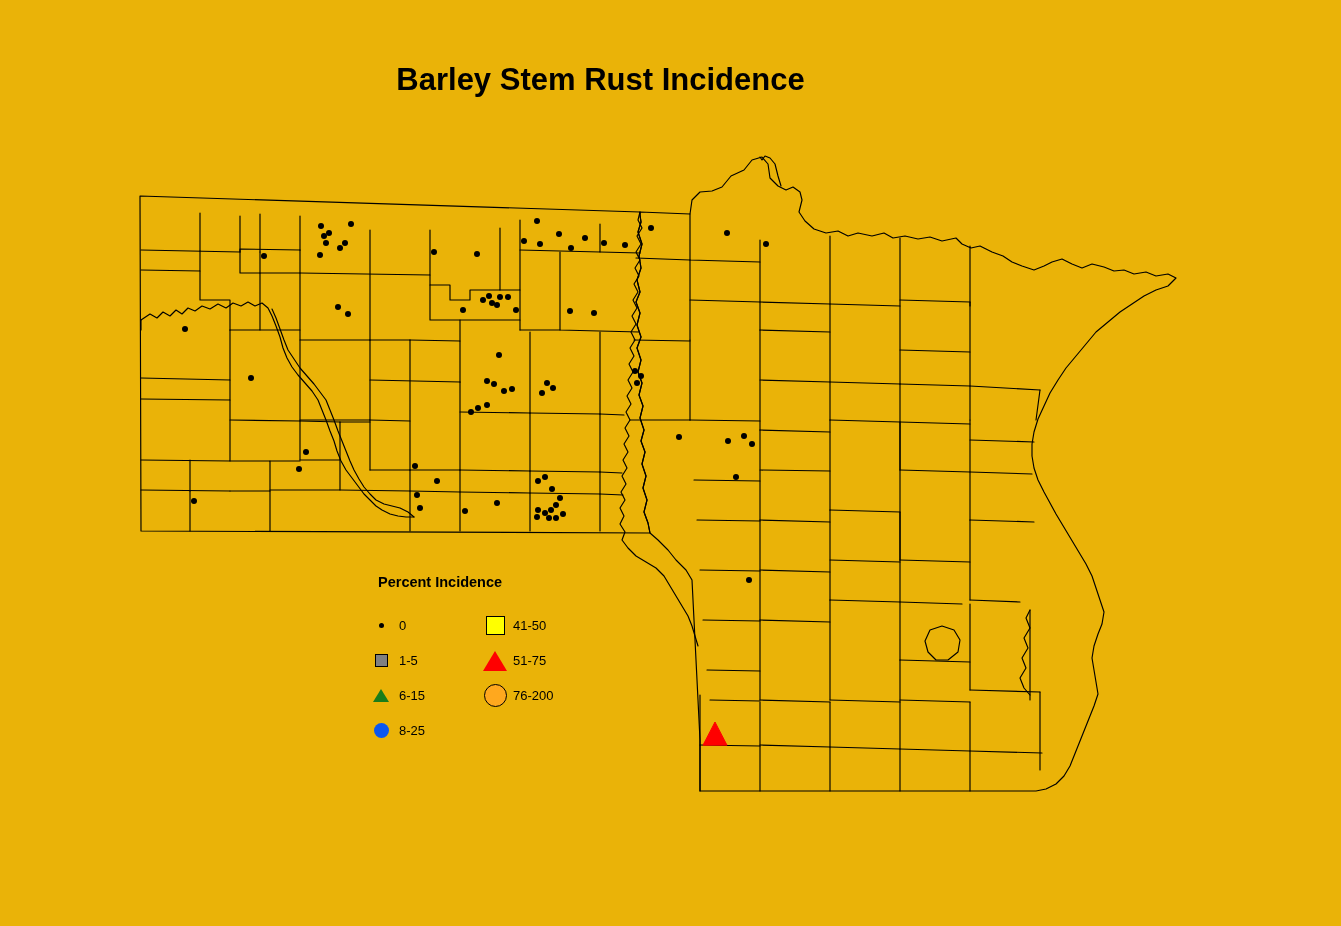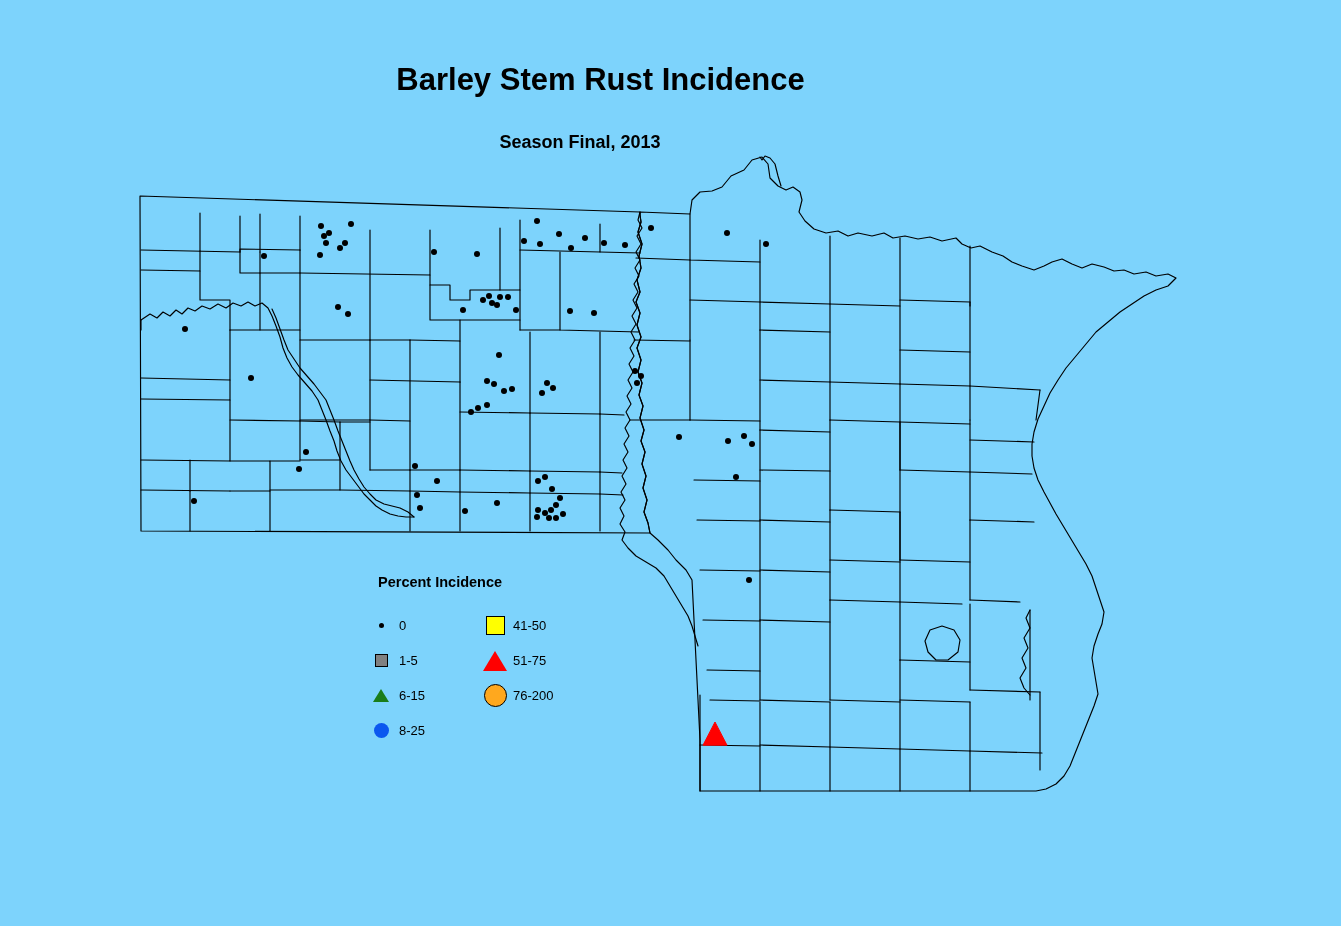--- a/index.html
+++ b/index.html
@@ -13,21 +13,21 @@
     height: 926px;
     font-family: "Liberation Sans", sans-serif;
     color: #000000;
     overflow: hidden;
     position: relative;
   }
   #page {
     position: relative;
     width: 1341px;
     height: 926px;
-    background: #7dd3fc;
+    background: #eab308;
   }
   .title {
     position: absolute;
     left: 0;
     top: 62px;
     width: 1201px;
     text-align: center;
     font-size: 31px;
     font-weight: bold;
     letter-spacing: 0px;
@@ -145,21 +145,20 @@
     background: #ffa81e;
     border: 1px solid #000000;
   }
 </style>
 </head>
 <body>
 
 <div id="page">
 
   <div class="title">Barley Stem Rust Incidence</div>
-  <div class="subtitle">Season Final, 2013</div>
 
   <div id="mapwrap">
     <svg class="mapsvg" viewBox="0 0 1341 926" xmlns="http://www.w3.org/2000/svg">
 
       <g>
 
         <path class="boundary" d="M140 196 L640 212 L640 215 L641 222 L638 232 L642 244 L639 256 L641 268 L637 280 L640 292 L636 302 L640 313 L637 325 L641 337 L637 348 L641 360 L638 372 L642 383 L639 395 L643 406 L640 418 L644 430 L641 441 L645 452 L642 464 L646 476 L643 488 L647 500 L644 512 L648 523 L650 533
              L141 531 Z"></path>
 
         <path class="boundary" d="M650 533 L648 523 L644 512 L647 500 L643 488 L646 476 L642 464 L645 452 L641 441 L644 430 L640 418 L643 406 L639 395 L642 383 L638 372 L641 360 L637 348 L641 337 L637 325 L640 313 L636 302 L640 292 L637 280 L641 268 L639 256 L642 244 L638 232 L641 222 L640 215 L640 212

